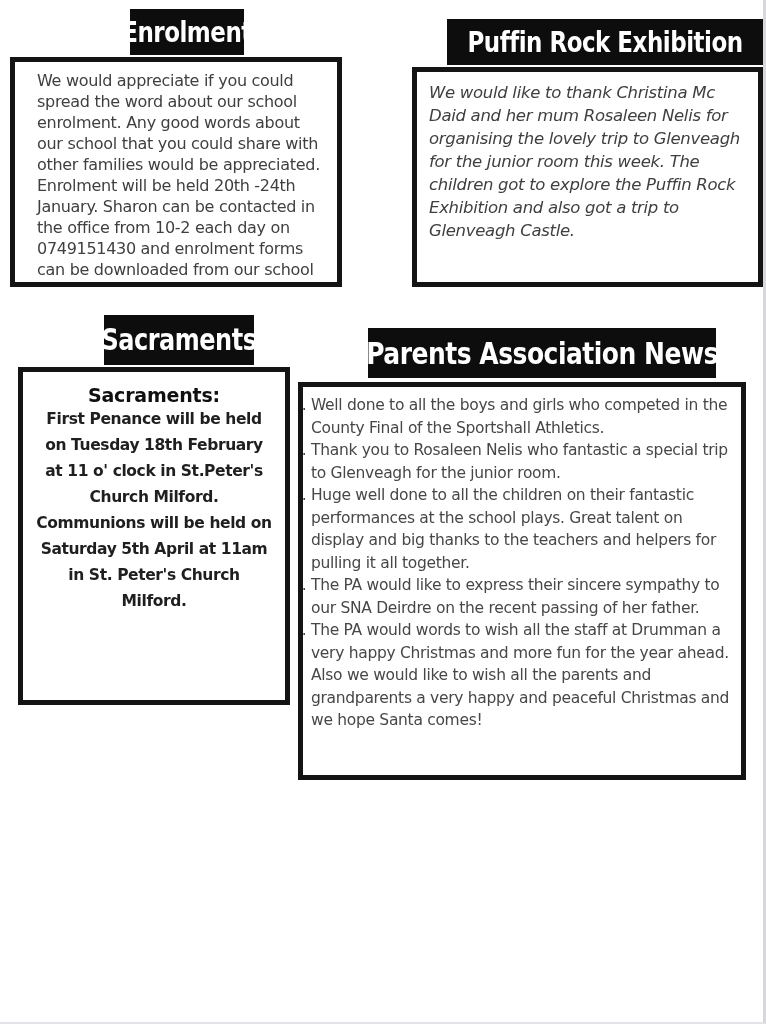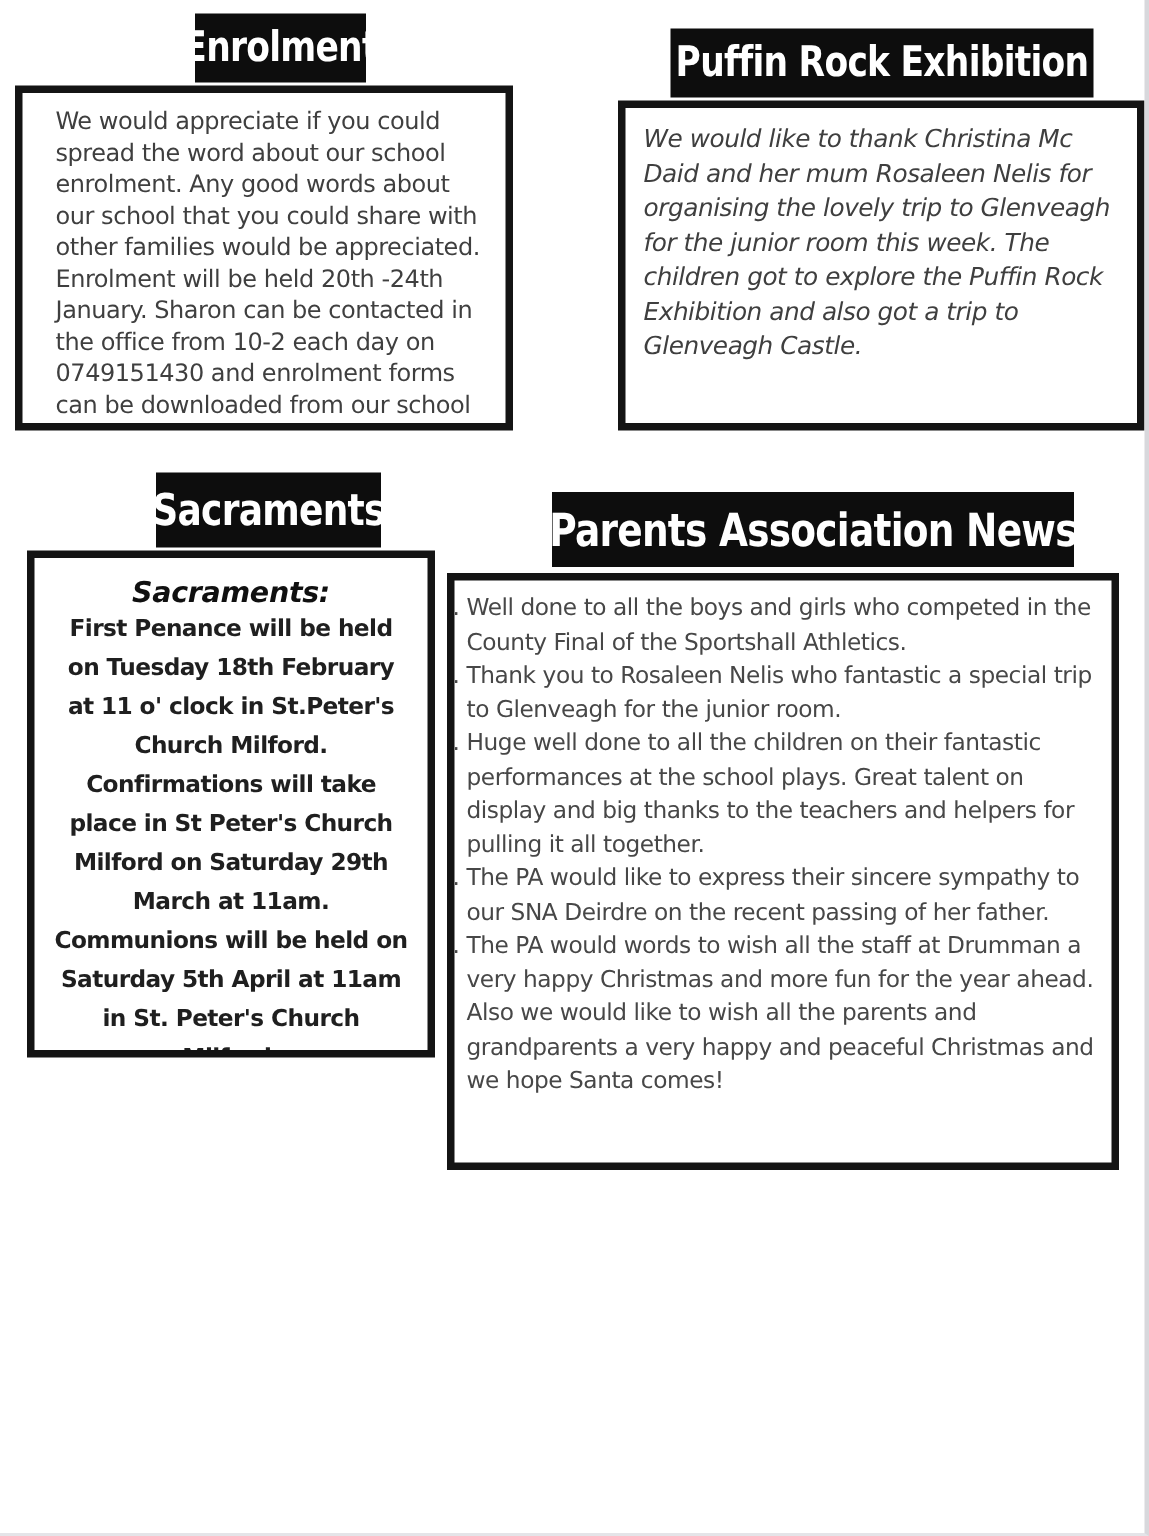--- a/index.html
+++ b/index.html
@@ -50,40 +50,39 @@
   }
   #enrolment-banner{left:130px;top:9px;width:114px;height:46px;}
   #enrolment-banner span{font-size:23px;}
   #enrolment-box{left:10px;top:57px;width:332px;height:230px;}
   #enrolment-box p{
     padding:8px 14px 0 22px;
     font-size:16px;line-height:21px;
     letter-spacing:-0.3px;
     color:var(--body-text);
   }
-  #puffin-banner{left:447px;top:19px;width:282px;height:46px;}
+  #puffin-banner{left:447px;top:19px;width:316px;height:46px;}
   #puffin-banner span{font-size:23px;}
   #puffin-box{left:412px;top:67px;width:351px;height:220px;}
   #puffin-box p{
     padding:9px 8px 0 12px;
     font-size:16.5px;line-height:23px;
     letter-spacing:-0.3px;
     color:var(--body-text);
     font-style:italic;
   }
   #sacraments-banner{left:70px;top:315px;width:150px;height:50px;margin-left:34px;}
   #sacraments-banner span{font-size:24px;}
   #sacraments-box{left:18px;top:367px;width:272px;height:338px;text-align:center;}
   .sac-heading{
     margin-top:12px;
     font-size:19px;
     font-weight:bold;
     letter-spacing:-0.2px;
     color:#101010;
-    font-style:italic;
   }
   .sac-line{
     padding:0 12px;
     font-size:15.5px;
     line-height:26px;
     font-weight:bold;
     letter-spacing:-0.4px;
     color:var(--sac-text);
     text-align:center;
   }
@@ -126,21 +125,20 @@
     </div>
   </section>
 
   <section>
     <div class="banner" id="sacraments-banner">
       <span>Sacraments</span>
     </div>
     <div class="box" id="sacraments-box">
       <div class="sac-heading">Sacraments:</div>
       <div class="sac-line">First Penance will be held on Tuesday 18th February at 11 o' clock in St.Peter's Church Milford.</div>
-      <div class="sac-line">Confirmations will take place in St Peter's Church Milford on Saturday 29th March at 11am.</div>
       <div class="sac-line">Communions will be held on Saturday 5th April at 11am in St. Peter's Church Milford.</div>
     </div>
   </section>
 
   <section>
     <div class="banner" id="parents-banner">
       <span>Parents Association News</span>
     </div>
     <div class="box" id="parents-box">
       <ol>

